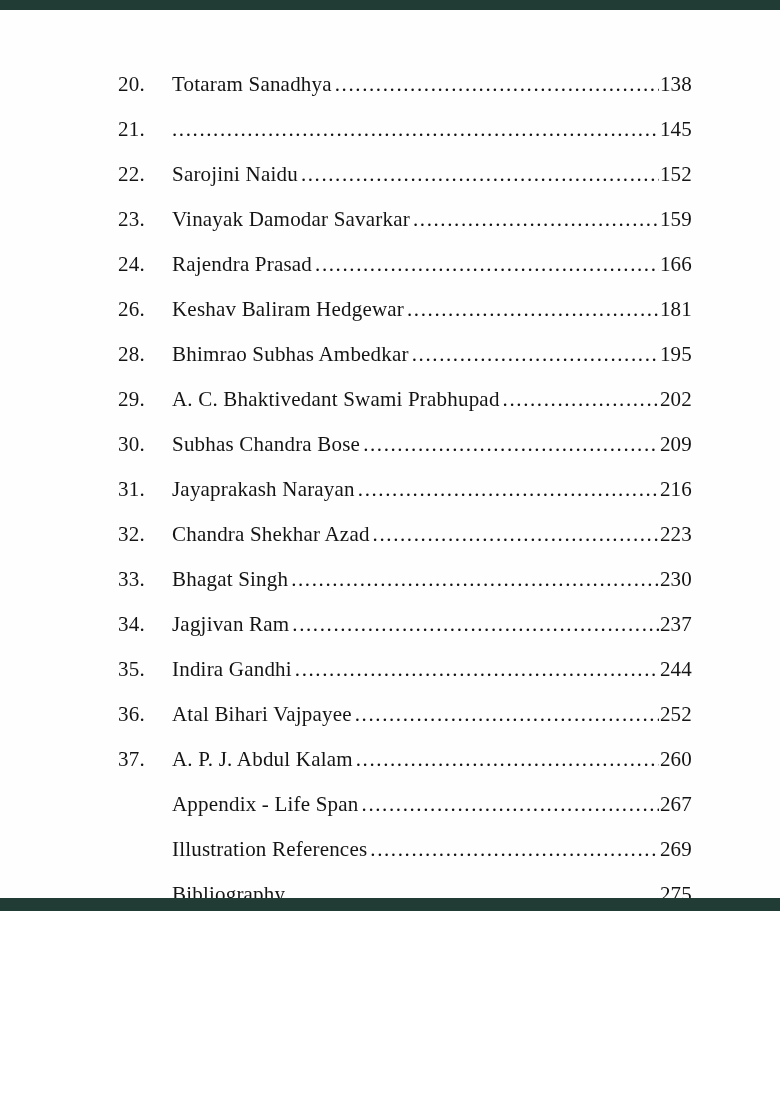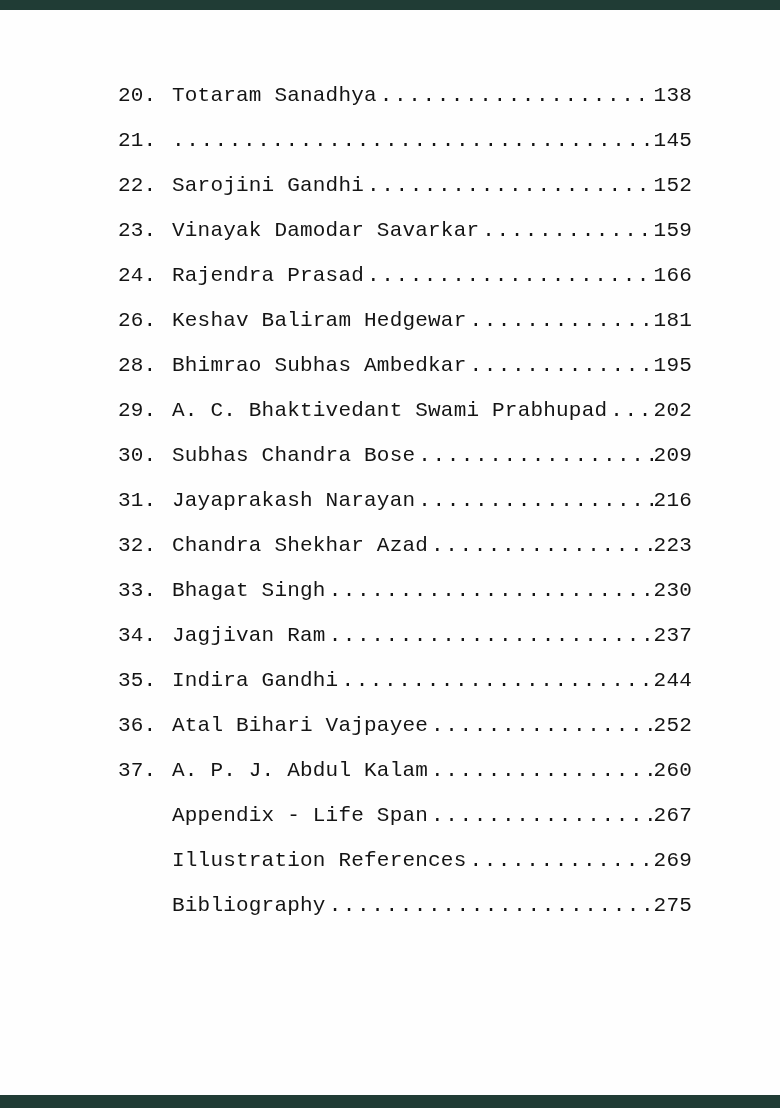--- a/index.html
+++ b/index.html
@@ -3,24 +3,24 @@
 <meta charset="utf-8">
 <style>
   html, body {
     margin: 0;
     padding: 0;
     background: #ffffff;
   }
   .page {
     position: relative;
     width: 780px;
-    height: 1108px;
+    height: 911px;
     background: #fefefe;
     overflow: hidden;
-    font-family: Liberation Mono, monospace;
+    font-family: Liberation Serif, serif;
     color: #141414;
   }
   .edge-bar {
     position: absolute;
     left: 0;
     width: 100%;
   }
   .edge-bar.top {
     top: 0;
     height: 10px;
@@ -55,21 +55,20 @@
     overflow: hidden;
     white-space: nowrap;
   }
   .dots::after {
     content: "......................................................................................................................................";
     letter-spacing: 1.6px;
   }
   .pagenum {
     flex-shrink: 0;
     padding-left: 1px;
-    margin-top: 12px;
   }
 </style>
 </head>
 <body>
 
 <div class="page" style="background: rgb(254, 254, 254);">
   <div class="edge-bar top" style="background: rgb(32, 60, 53);"></div>
   <div class="toc" id="toc-list">
   <div class="toc-row">
     <span class="num">20.</span>
@@ -79,21 +78,21 @@
   </div>
 
   <div class="toc-row">
     <span class="num">21.</span>
     <span class="dots"></span>
     <span class="pagenum">145</span>
   </div>
 
   <div class="toc-row">
     <span class="num">22.</span>
-    <span class="title">Sarojini Gandhi</span>
+    <span class="title">Sarojini Naidu</span>
     <span class="dots"></span>
     <span class="pagenum">152</span>
   </div>
 
   <div class="toc-row">
     <span class="num">23.</span>
     <span class="title">Vinayak Damodar Savarkar</span>
     <span class="dots"></span>
     <span class="pagenum">159</span>
   </div>

